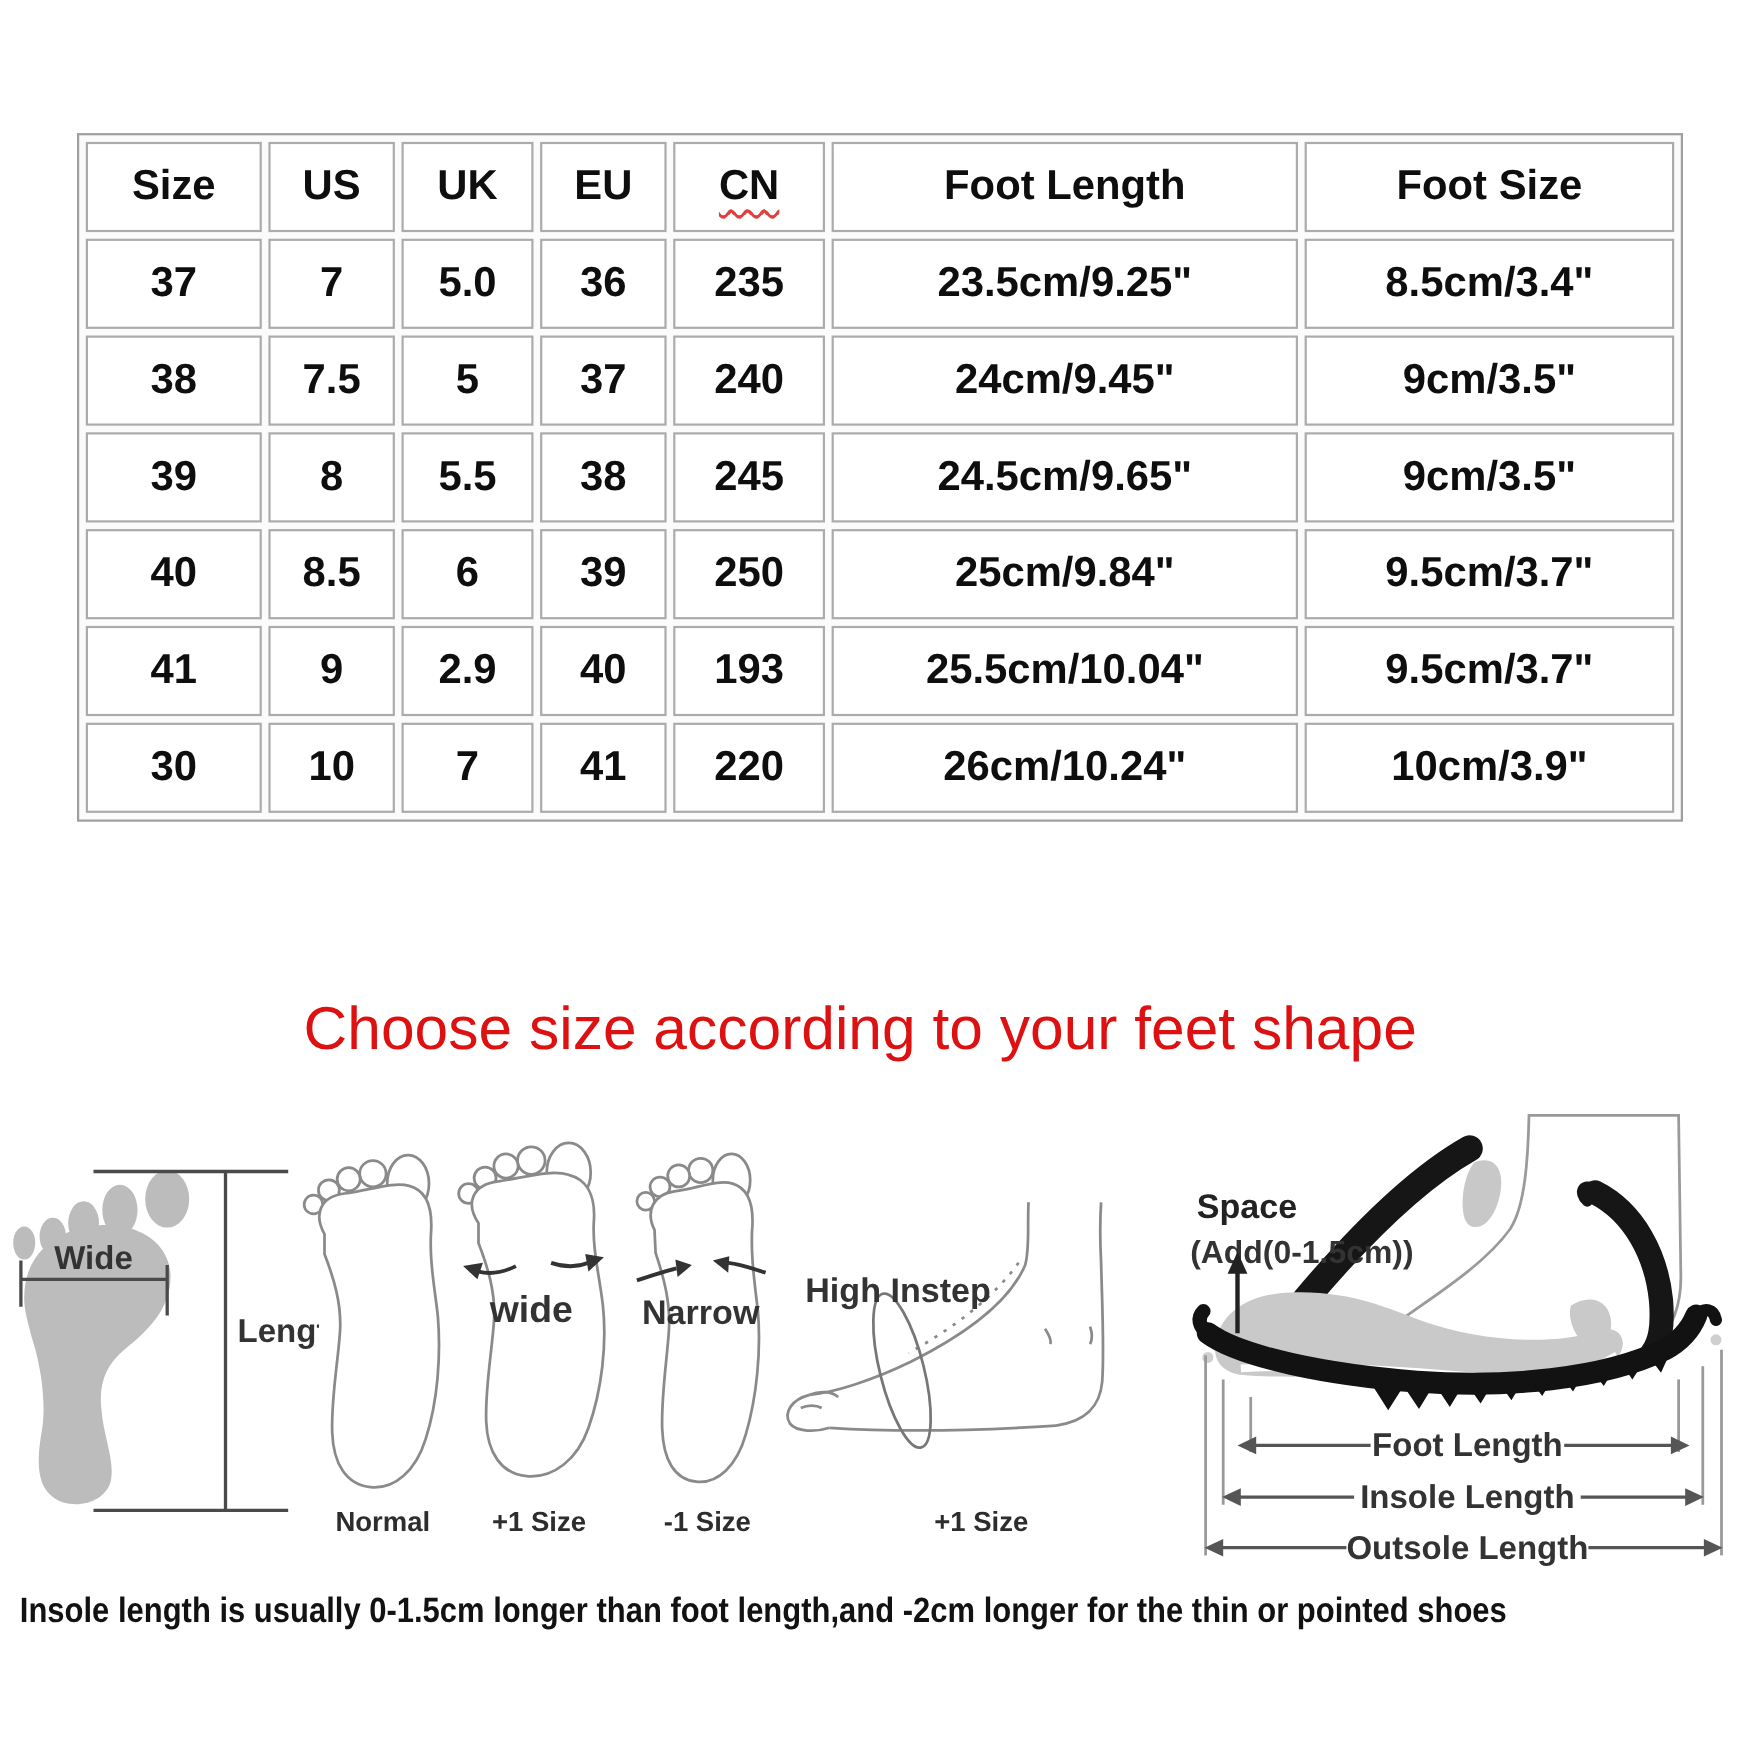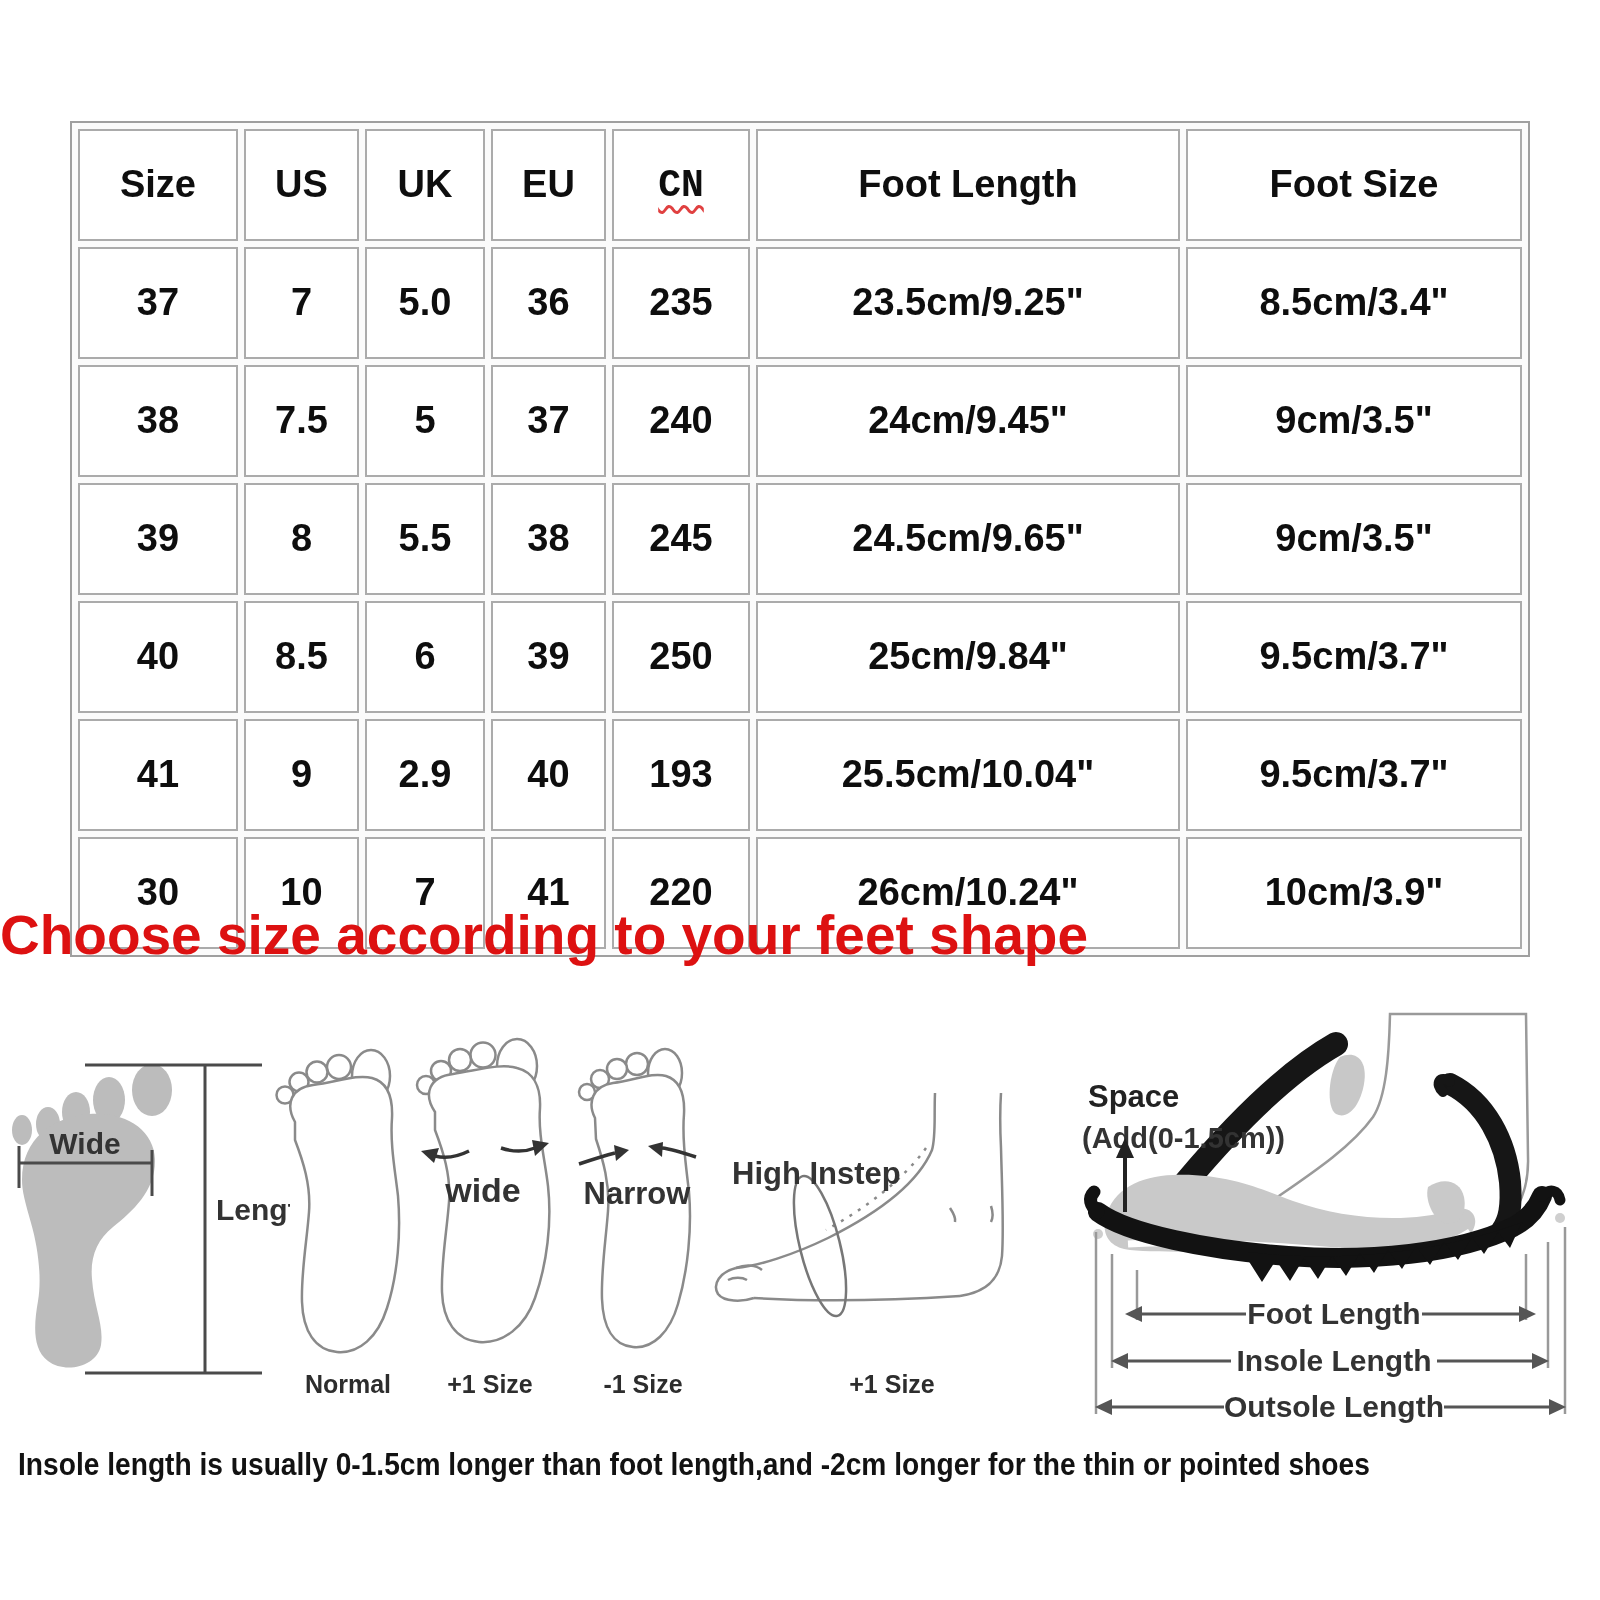--- a/index.html
+++ b/index.html
@@ -9,36 +9,35 @@
   }
   .abs { position:absolute; }
 
   
   table.size-chart {
     position:absolute; left:70px; top:121px; width:1452px;
     border-collapse:separate; border-spacing:6px;
     border:2px solid #9f9f9f; background:#fbfbfb; table-layout:fixed;
   }
   table.size-chart th, table.size-chart td {
-    box-sizing:border-box; height:112px; padding:0;
+    box-sizing:border-box; height:82px; padding:0;
     border:2px solid #ababab; background:#ffffff;
     text-align:center; vertical-align:middle;
     font-size:38px; font-weight:bold; color:#0e0e0e; line-height:1.1;
   }
   .squiggle {
     text-decoration:underline; text-decoration-style:wavy;
     text-decoration-color:#e04040; text-decoration-thickness:3px;
     text-underline-offset:9px;
-    font-family:Liberation Mono, monospace;
   }
 
   
   .heading {
-    position:absolute; top:903px; left:0; width:1288px; text-align:left;
-    font-size:55px; font-weight:bold; letter-spacing:0px; color:#dd1111;
+    position:absolute; top:903px; left:0; width:1288px; text-align:right;
+    font-size:55px; font-weight:normal; letter-spacing:0px; color:#dd1111;
     white-space:nowrap;
   }
 
   
   .caption {
     position:absolute; top:1370px; transform:translateX(-50%);
     font-size:25px; font-weight:600; color:#2d2d2d; white-space:nowrap;
   }
 
   

